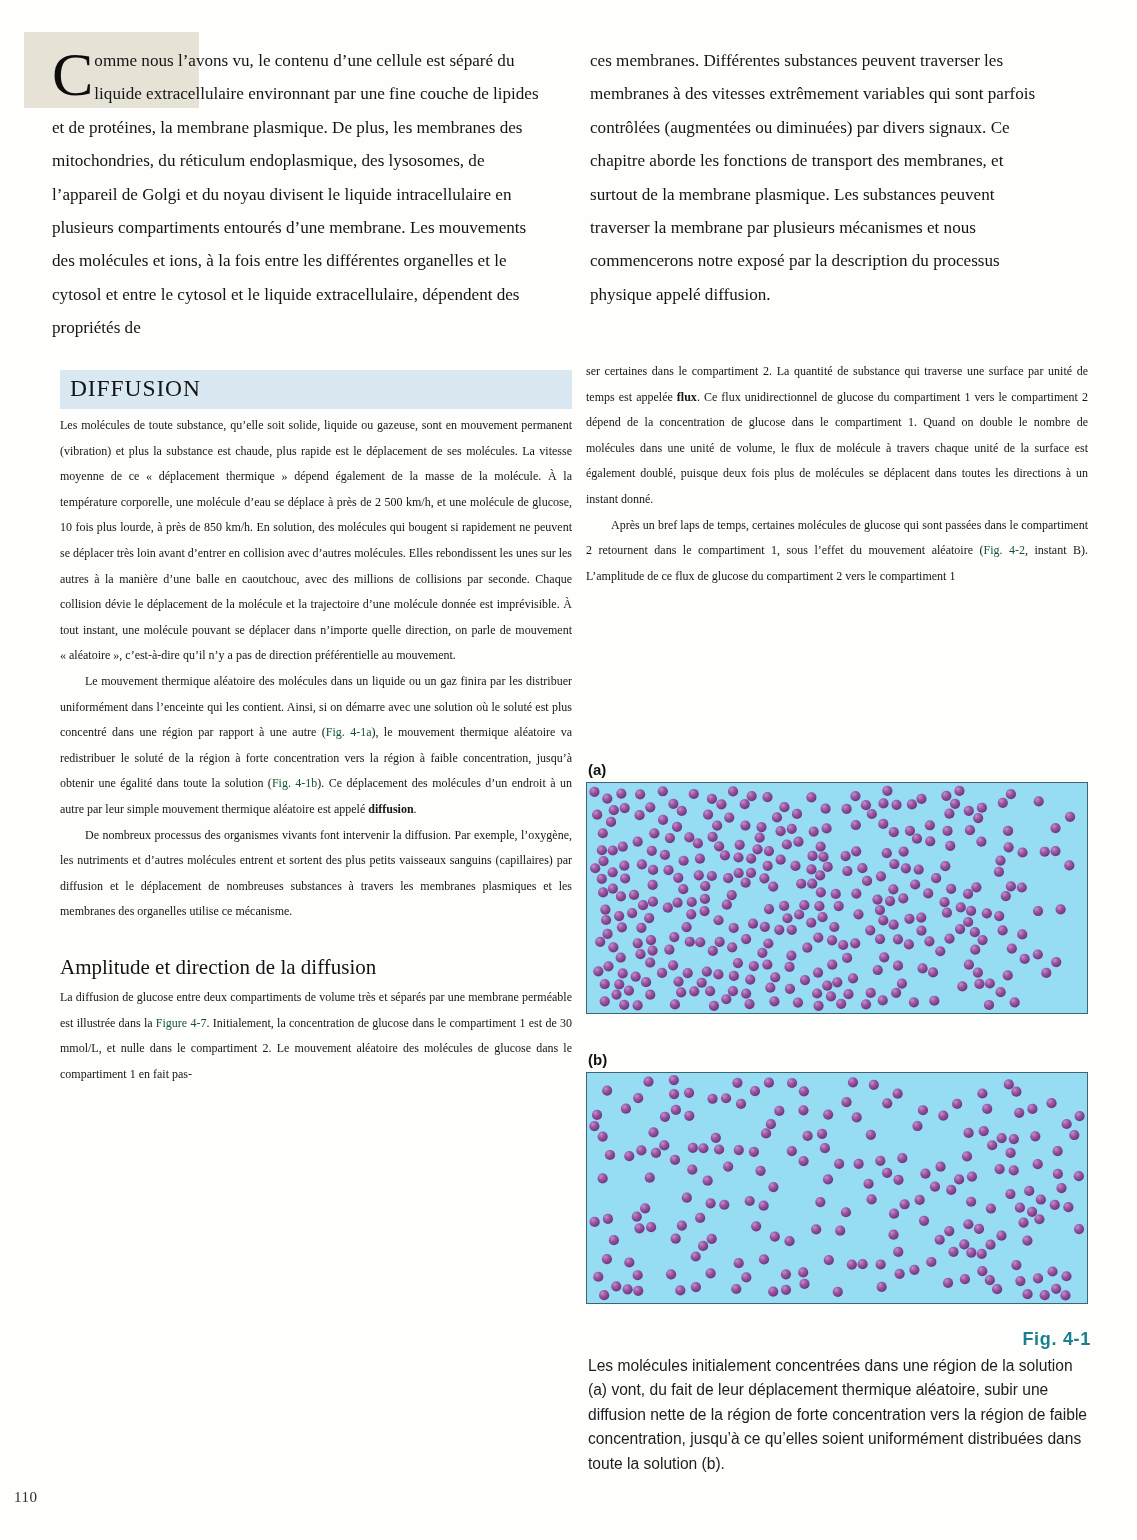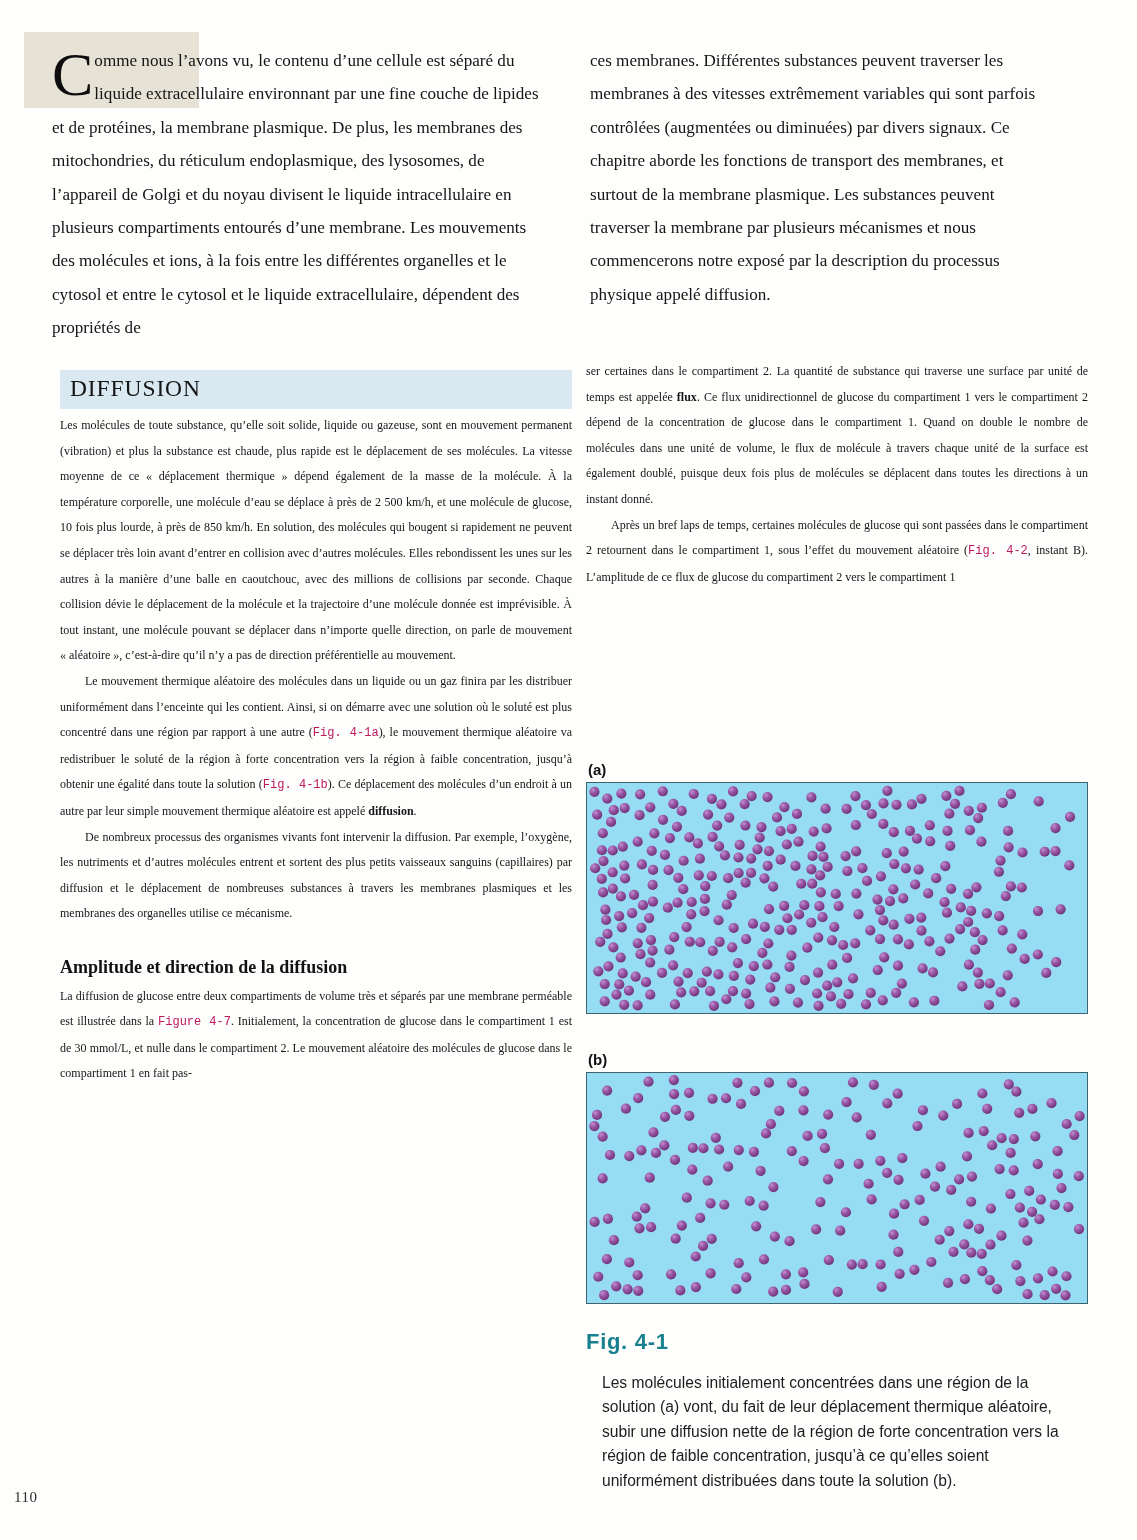--- a/index.html
+++ b/index.html
@@ -95,28 +95,28 @@
     line-height: 25.6px;
     text-align: justify;
     text-justify: inter-word;
     color: #151515;
     hyphens: manual;
   }
   p.body + p.body { text-indent: 25px; }
 
   .subhead {
     margin: 30px 0 6px 0;
-    font-size: 18px;
-    font-weight: bold;
+    font-size: 21px;
+    font-weight: normal;
     line-height: 1.15;
     color: #121212;
     font-family: "Liberation Serif", "DejaVu Serif", serif;
   }
 
-  .figref { color: #be185d; font-family: Liberation Mono, monospace; }
+  .figref { color: #14532d; }
   .bold { font-weight: bold; }
 
   
   .fig-label {
     font-family: "Liberation Sans", "DejaVu Sans", sans-serif;
     font-size: 15px;
     font-weight: bold;
     color: #111111;
     margin: 0 0 4px 2px;
   }
@@ -135,31 +135,32 @@
 
   
   #caption {
     position: absolute;
     left: 586px;
     top: 1329px;
     width: 505px;
     font-family: "Liberation Sans", "DejaVu Sans", sans-serif;
   }
   #caption .cap-title {
-    font-size: 22px;
+    font-size: 18px;
     font-weight: bold;
     color: #18808e;
     letter-spacing: 0.7px;
     margin: 0 0 4px 0;
+    text-align: right;
   }
   #caption .cap-text {
     font-size: 15.6px;
     line-height: 24.4px;
     color: #1d1d1d;
-    margin: 16px;
+    margin: 2px;
   }
 
   
   #folio {
     position: absolute;
     left: 14px;
     top: 1489px;
     font-size: 15px;
     color: #2b2b2b;
     letter-spacing: 0.5px;

